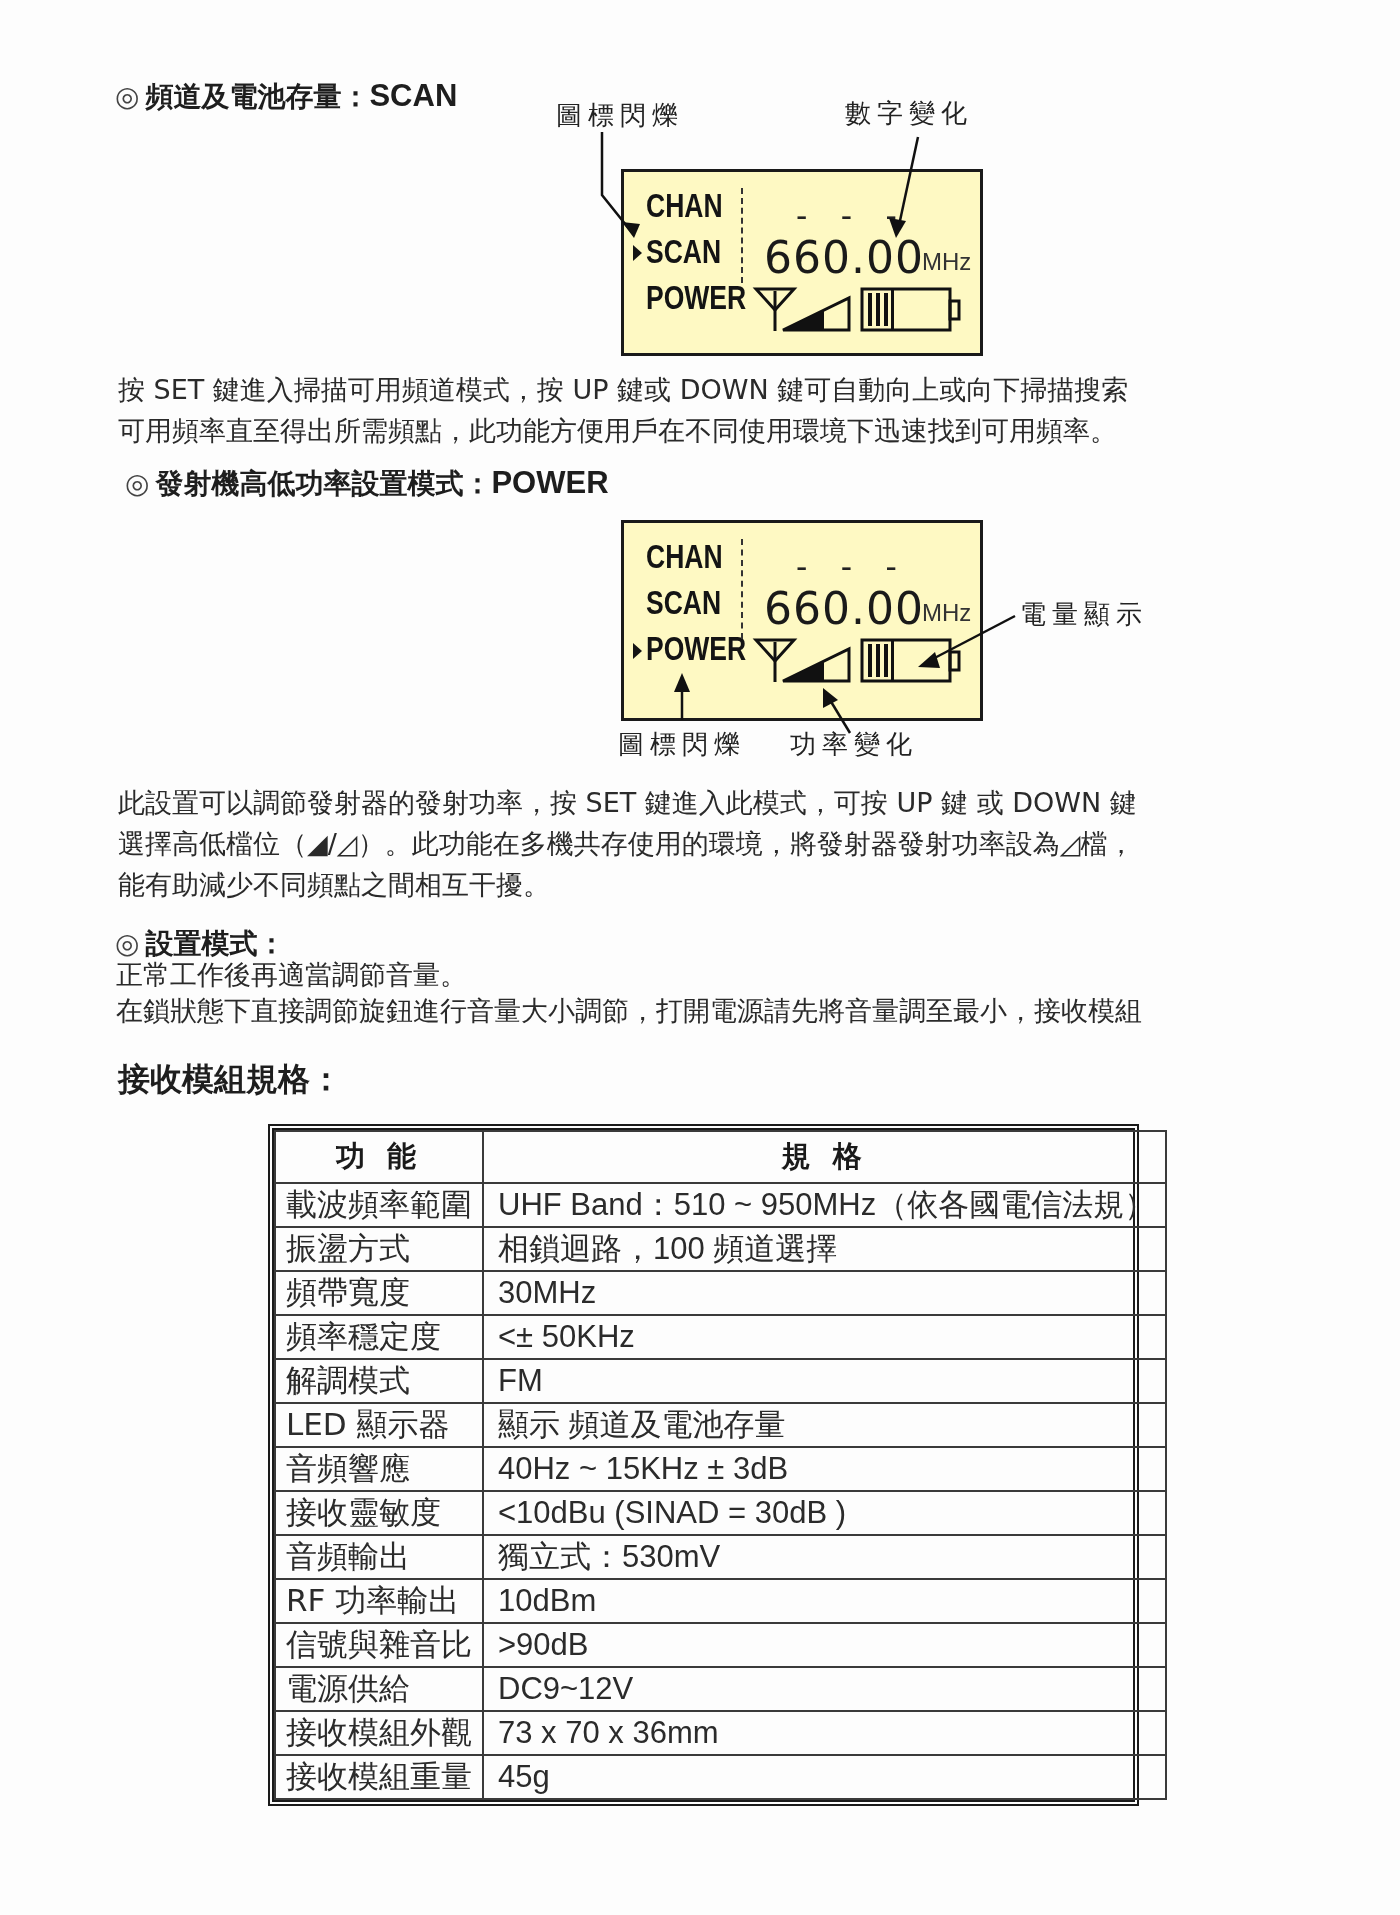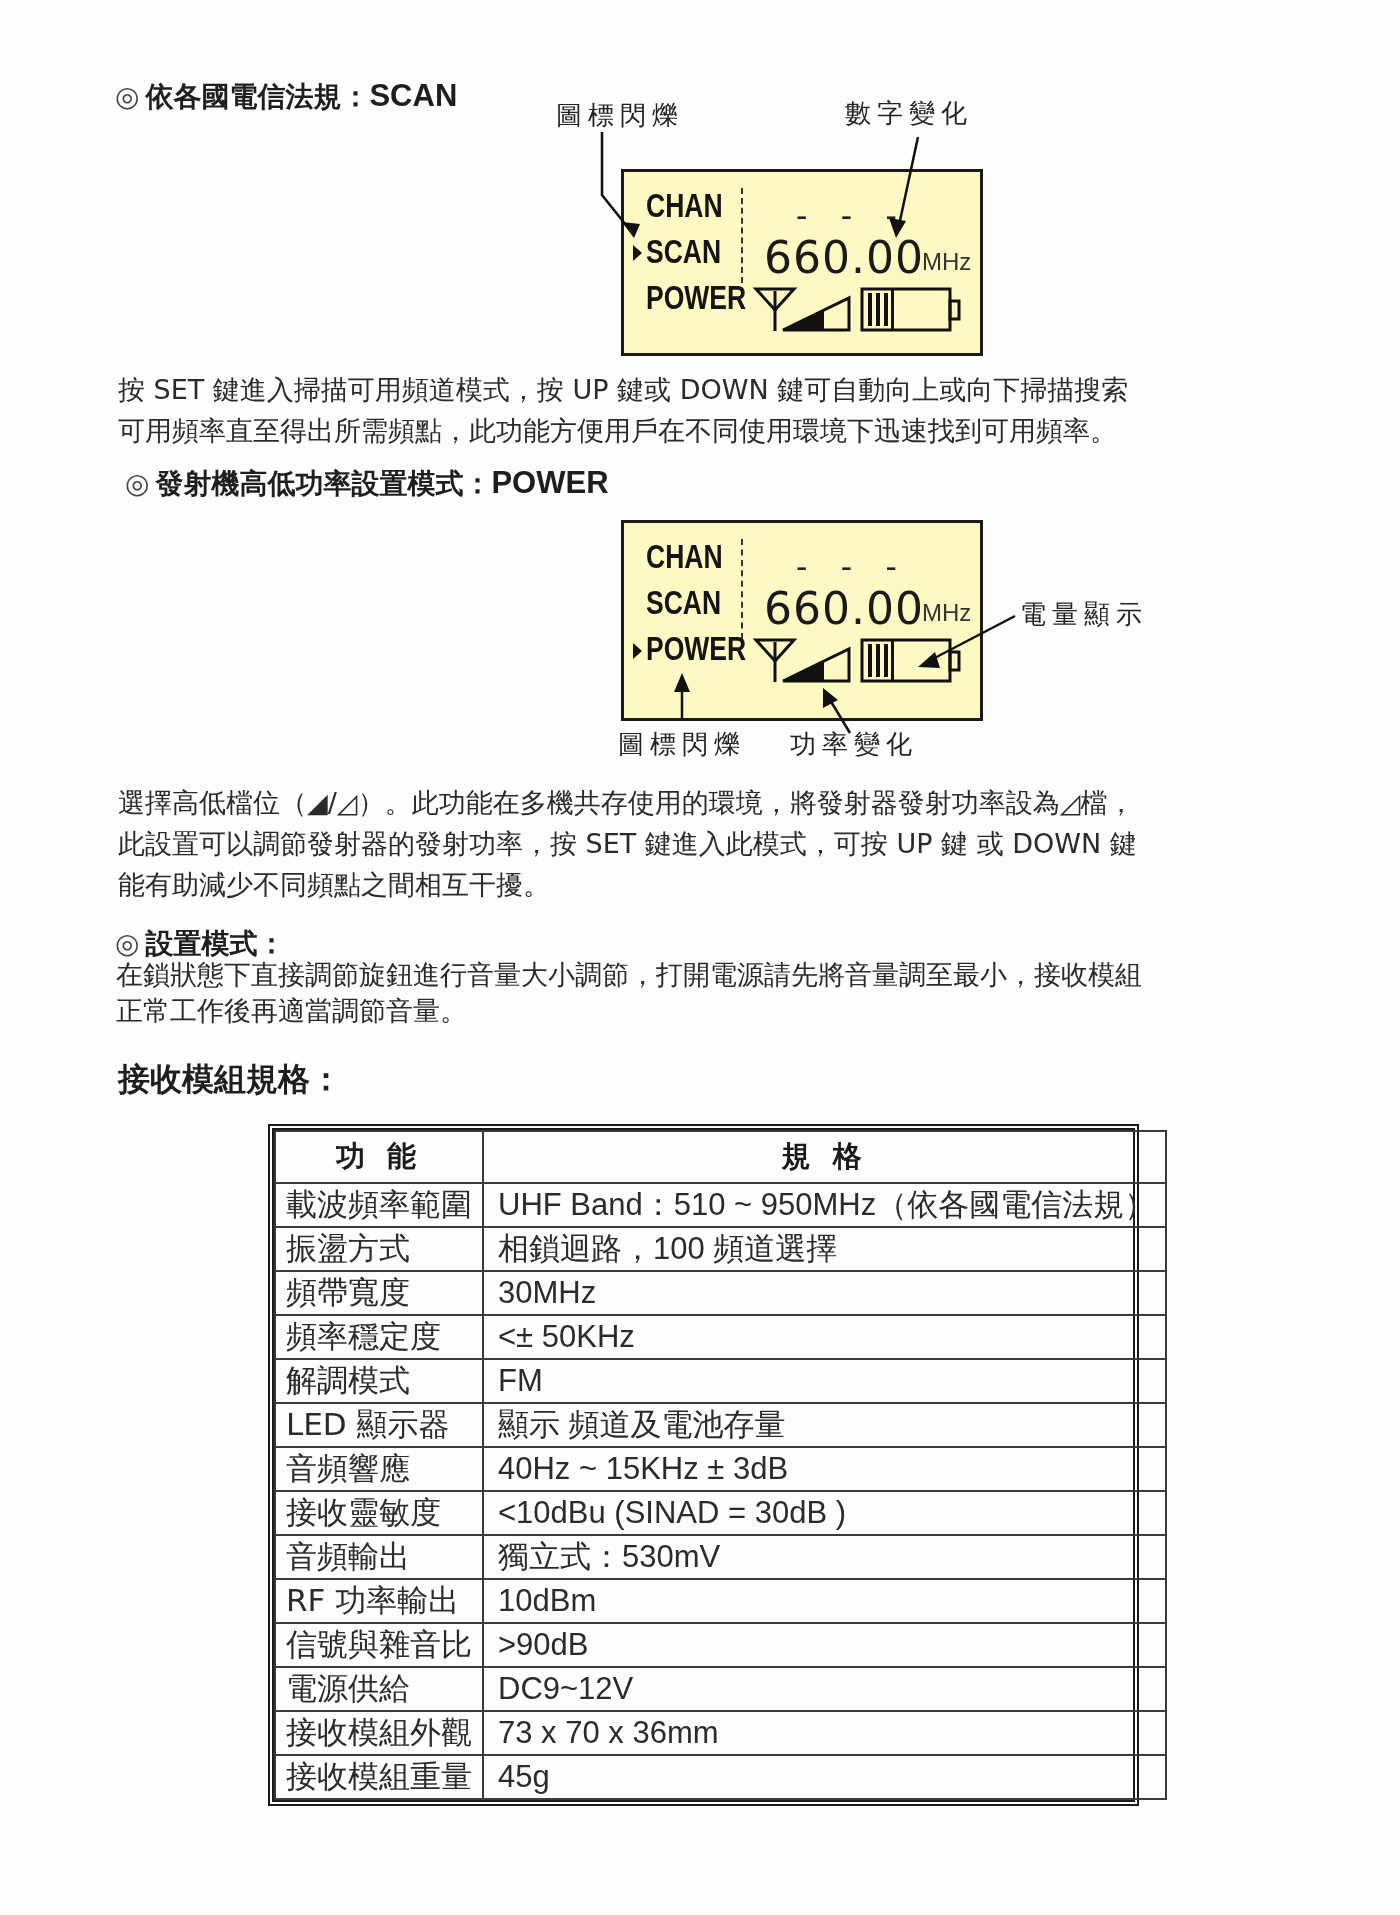--- a/index.html
+++ b/index.html
@@ -26,21 +26,21 @@
   .spec table{border-collapse:collapse;width:100%;}
   .spec td,.spec th{border:2px solid #3a3a3a;font-size:31px;color:#2b2b2b;padding:0 10px;height:40px;white-space:nowrap;}
   .spec th{font-weight:bold;font-size:29px;height:50px;letter-spacing:6px;color:#1a1a1a;}
   .spec td.f{width:190px;padding-left:10px;}
   .spec td.v{font-family:"Liberation Sans",sans-serif;padding-left:14px;}
 </style>
 </head>
 <body>
 
 <div class="abs h-sec" style="left:115px;top:78px;">
-  <span class="circ">◎</span><span>依各國電信法規：</span><span class="latin">SCAN</span>
+  <span class="circ">◎</span><span>頻道及電池存量：</span><span class="latin">SCAN</span>
 </div>
 
 <div class="abs note" style="left:556px;top:98px;">圖標閃爍</div>
 <div class="abs note" style="left:845px;top:96px;">數字變化</div>
 
 <div class="lcd" style="left:621px;top:169px;width:362px;height:187px;">
   <div class="lbl" style="left:22px;top:14px;">CHAN</div>
   <div class="ptr" style="left:9px;top:73px;"></div>
   <div class="lbl" style="left:22px;top:60px;">SCAN</div>
   <div class="lbl" style="left:22px;top:106px;">POWER</div>
@@ -119,31 +119,31 @@
 <svg class="arrow-svg" style="left:0;top:0;" width="1400" height="800">
   <path d="M1015 616 L925 663" fill="none" stroke="#111" stroke-width="2.5"></path>
   <path d="M918 667 L935 652 L940 668 Z" fill="#111"></path>
   <path d="M682 720 L682 681" fill="none" stroke="#111" stroke-width="2.5"></path>
   <path d="M682 673 L674 692 L690 692 Z" fill="#111"></path>
   <path d="M850 733 L827 695" fill="none" stroke="#111" stroke-width="2.5"></path>
   <path d="M823 688 L823 708 L838 700 Z" fill="#111"></path>
 </svg>
 
 <div class="abs para" style="left:118px;top:782px;">
+  <div>此設置可以調節發射器的發射功率，按 SET 鍵進入此模式，可按 UP 鍵 或 DOWN 鍵</div>
   <div>選擇高低檔位（◢/◿）。此功能在多機共存使用的環境，將發射器發射功率設為◿檔，</div>
-  <div>此設置可以調節發射器的發射功率，按 SET 鍵進入此模式，可按 UP 鍵 或 DOWN 鍵</div>
   <div>能有助減少不同頻點之間相互干擾。</div>
 </div>
 
 <div class="abs h-sec" style="left:115px;top:925px;">
   <span class="circ">◎</span><span>設置模式：</span>
 </div>
 <div class="abs para" style="left:116px;top:957px;line-height:36px;">
+  <div>正常工作後再適當調節音量。</div>
   <div>在鎖狀態下直接調節旋鈕進行音量大小調節，打開電源請先將音量調至最小，接收模組</div>
-  <div>正常工作後再適當調節音量。</div>
 </div>
 
 <div class="abs" style="left:118px;top:1058px;font-size:32px;font-weight:bold;color:#1e1e1e;">接收模組規格：</div>
 
 <div class="spec">
   <table>
     <thead>
       <tr>
         <th style="width:190px;">功 能</th>
         <th>規 格</th>

